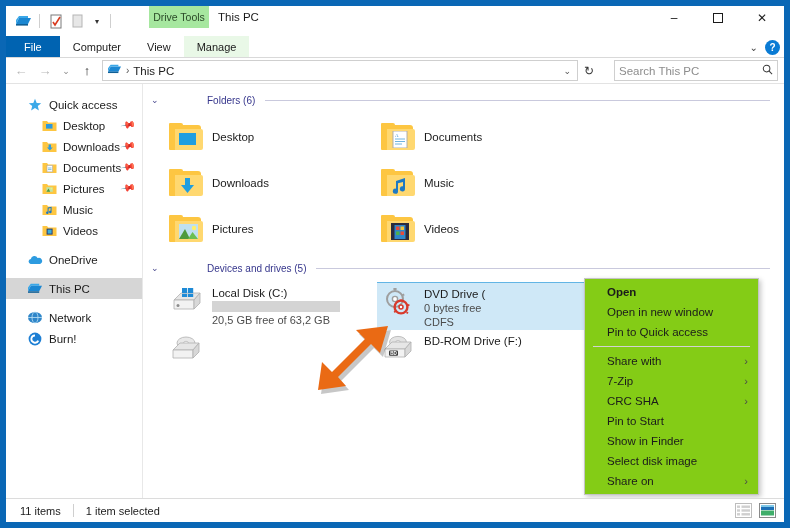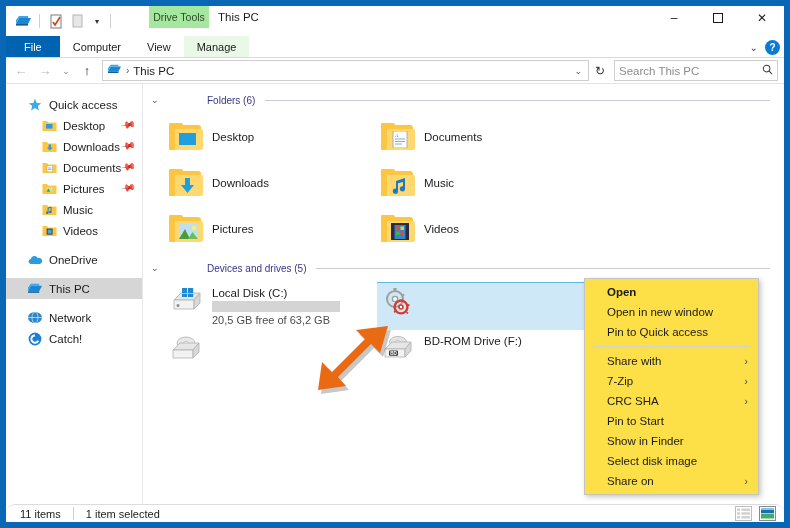--- a/index.html
+++ b/index.html
@@ -95,21 +95,21 @@
   .crumbbox {
     flex: 1; height: 21px; margin-left: 2px;
     border: 1px solid #cfcfcf; background: #fff;
     display: flex; align-items: center; padding: 0 4px; gap: 4px;
   }
   .crumb-txt { font-size: 11.5px; color: #1b1b1b; }
   .crumb-sep { font-size: 10px; color: #555; }
   .crumb-drop { margin-left: auto; font-size: 9px; color: #555; padding-right: 2px; }
   .refresh { font-size: 12px; color: #333; width: 18px; text-align: center; }
   .searchbox {
-    width: 164px; height: 21px; margin-left: 3px;
+    width: 164px; height: 21px; margin-left: 14px;
     border: 1px solid #cfcfcf; background: #fff;
     display: flex; align-items: center; padding: 0 4px;
   }
   .searchbox .ph { font-size: 11.5px; color: #8d8d8d; flex: 1; }
   .searchbox .sicon { font-size: 11px; color: #444; }
 
   
   .body { flex: 1; display: flex; min-height: 0; position: relative; }
 
   
@@ -176,42 +176,42 @@
     z-index: 3; display: flex; align-items: center; justify-content: center;
     overflow: hidden;
   }
 
   .drive-ico { width: 34px; height: 30px; flex: none; position: relative; }
 
   
   .ctxmenu {
     position: absolute; left: 441px; top: 194px;
     width: 175px;
-    background: #fde047; border: 1px solid #c4c4c4;
+    background: #84cc16; border: 1px solid #c4c4c4;
     box-shadow: 2px 2px 5px rgba(0,0,0,.22);
     padding: 3px 0; z-index: 40;
   }
   .mi {
     height: 20px; display: flex; align-items: center;
     padding: 0 10px 0 22px; font-size: 11.5px; color: #1b1b1b;
     position: relative;
   }
   .mi.bold { font-weight: bold; }
   .mi .arrow { position: absolute; right: 10px; font-size: 11px; color: #4a4a4a; }
   .mi-sep { height: 1px; background: #d2d2d2; margin: 4px 8px; }
 
   
   .arrow-cursor { position: absolute; z-index: 60; }
 
   
   .statusbar {
-    height: 18px; flex: none; background: #ffffff;
+    height: 24px; flex: none; background: #ffffff;
     border-top: 1px solid #dcdcdc;
     display: flex; align-items: center;
-    padding: 0 8px 0 14px; gap: 0; border-radius: 10px;
+    padding: 0 8px 0 14px; gap: 0;
   }
   .st-txt { font-size: 11px; color: #1b1b1b; }
   .st-div { width: 1px; height: 13px; background: #cfcfcf; margin: 0 12px; }
   .view-btns { margin-left: auto; display: flex; align-items: center; gap: 7px; }
   .vb { width: 17px; height: 15px; position: relative; }
 </style>
 </head>
 <body>
 
 <div class="screen">
@@ -415,21 +415,21 @@
           <span>Network</span>
         </div>
 
         <div class="nav-item">
           <span class="nav-ico">
             <svg width="14" height="14" viewBox="0 0 14 14">
                 <circle cx="7" cy="7" r="6.4" fill="#1d7fd4"></circle>
                 <path d="M7 2.4 a4.6 4.6 0 1 0 4.2 6.6 l-2 -0.8 A2.6 2.6 0 1 1 7 4.5 Z" fill="#ffffff"></path>
               </svg>
           </span>
-          <span>Catch!</span>
+          <span>Burn!</span>
         </div>
       </div>
 
       <div class="content">
 
         <div class="sec-header">
           <span class="sec-chev">⌄</span>
           <span class="sec-label">Folders (6)</span>
           <span class="sec-rule"></span>
         </div>
@@ -568,20 +568,25 @@
                 <g fill="none" stroke="#9e9e9e" stroke-width="2">
                   <circle cx="14" cy="12" r="8"></circle>
                 </g>
                 <path d="M14 3 l1.6 0 0 -2 -3.2 0 0 2 z M22 9 l1.8 -0.8 -1.2 -1.8 -1.8 1 z" fill="#9e9e9e"></path>
                 <circle cx="14" cy="12" r="2.6" fill="#ffffff" stroke="#9e9e9e" stroke-width="1.4"></circle>
                 <circle cx="20" cy="20" r="6.4" fill="none" stroke="#d83a2c" stroke-width="2.4"></circle>
                 <circle cx="20" cy="20" r="2" fill="#ffffff" stroke="#d83a2c" stroke-width="1.6"></circle>
                 <path d="M20 12.4 l1.5 0 0 1.6 -3 0 0 -1.6 z M26.5 17.5 l1.6 -0.6 0.7 1.6 -1.7 0.7 z M26 24.5 l1.5 1 -1 1.4 -1.5 -1 z M13.8 23.5 l-1.2 1.2 1.3 1.2 1.2 -1.3 z" fill="#d83a2c"></path>
               </svg>
             </span>
+            <span class="drive-text">
+              <span class="drive-name">DVD Drive (</span>
+              <span class="drive-sub">0 bytes free</span>
+              <span class="drive-sub">CDFS</span>
+            </span>
           </div>
 
           <div class="tile drive">
             <span class="drive-ico">
               <svg width="34" height="30" viewBox="0 0 34 30">
                 <ellipse cx="17" cy="9" rx="9" ry="6" fill="#e8e8e8" stroke="#b0b0b0" stroke-width="0.8"></ellipse>
                 <ellipse cx="17" cy="9" rx="2.4" ry="1.7" fill="#ffffff" stroke="#b0b0b0" stroke-width="0.7"></ellipse>
                 <path d="M4 16 L11 9 H30 L24 16 Z" fill="#e6e6e6" stroke="#b0b0b0" stroke-width="0.8"></path>
                 <path d="M4 16 H24 V24 H4 Z" fill="#f2f2f2" stroke="#b0b0b0" stroke-width="0.8"></path>
                 <path d="M24 16 L30 9 V18 L24 24 Z" fill="#d8d8d8" stroke="#b0b0b0" stroke-width="0.8"></path>

